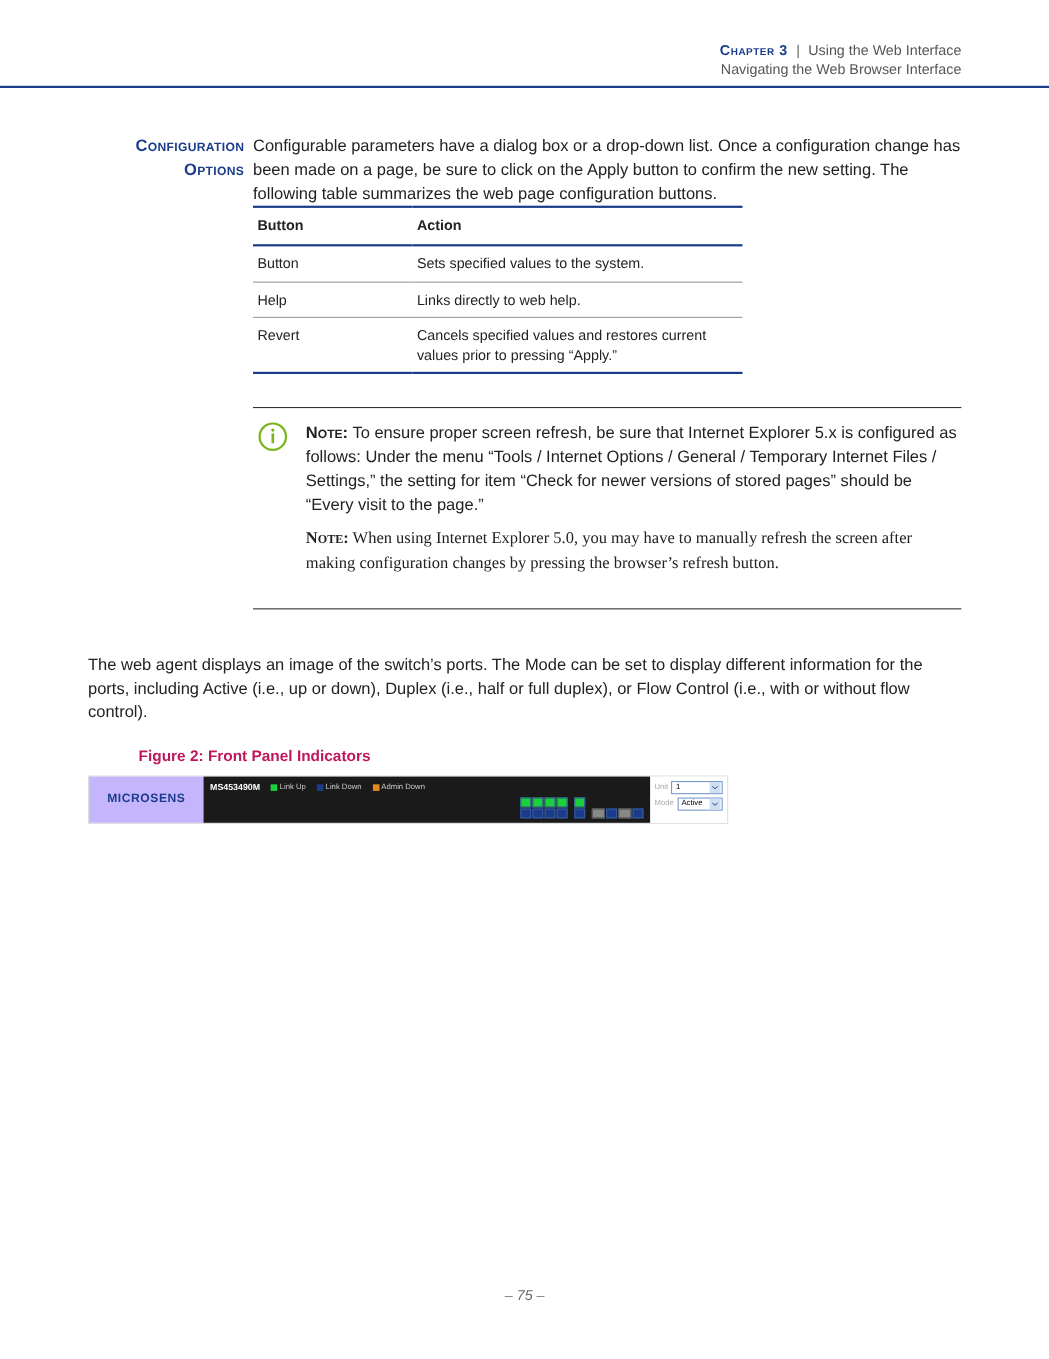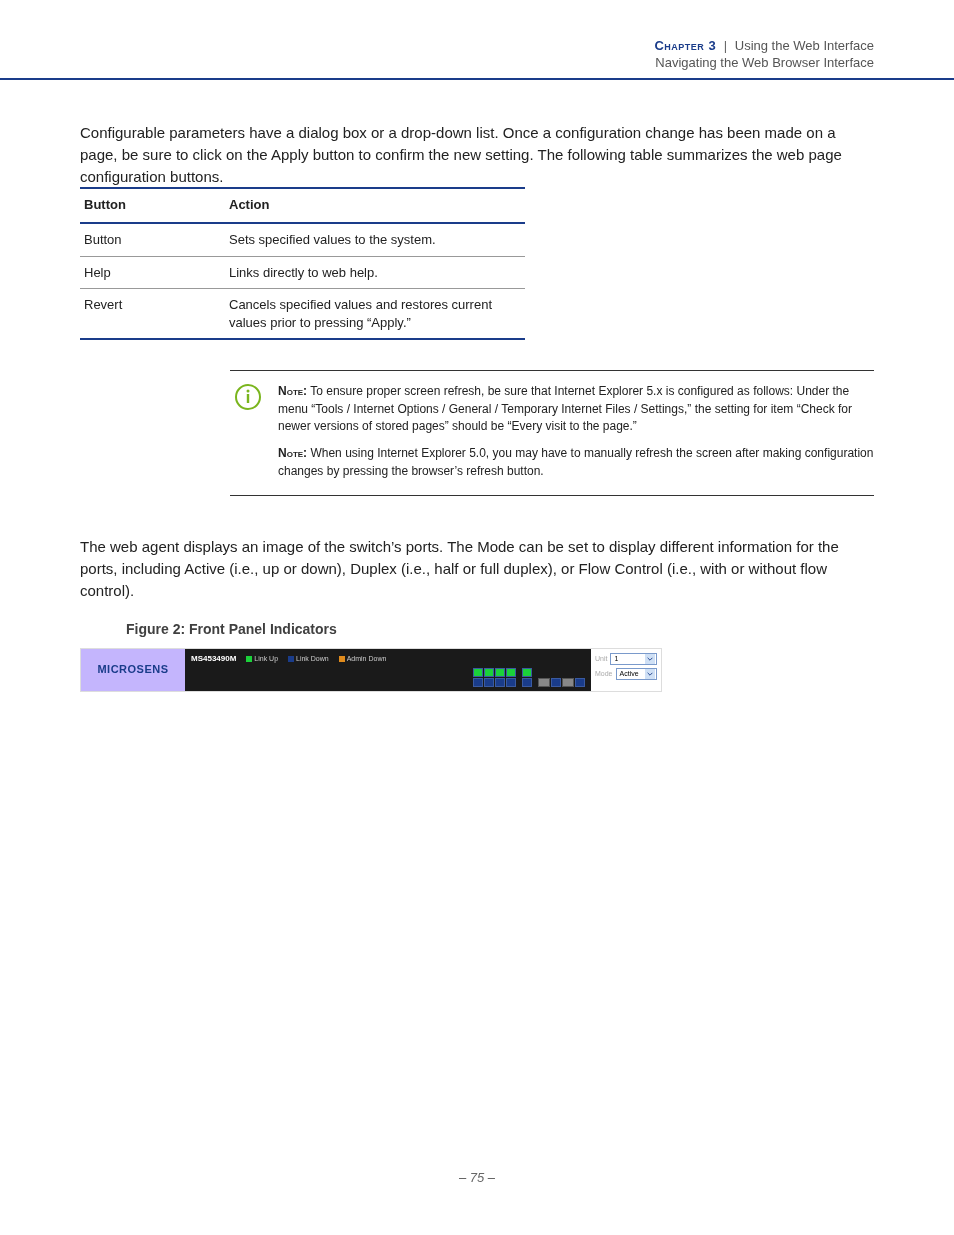--- a/index.html
+++ b/index.html
@@ -96,28 +96,28 @@
     padding-bottom: 14px;
     margin-bottom: 40px;
   }
   .note-icon {
     position: absolute;
     left: 4px;
     top: 12px;
     width: 28px;
     height: 28px;
   }
-  .note-block p { margin-bottom: 10px; line-height: 1.45; font-size: 12px;}
-  .note-block p:last-child { margin-bottom: 1px; }
+  .note-block p { margin-bottom: 10px; line-height: 1.45; font-size: 15px;}
+  .note-block p:last-child { margin-bottom: 15px; font-family: Liberation Serif, serif; }
   .note-label {
     font-weight: bold;
     font-variant: small-caps;
   }
   .figure-caption {
-    color: #404040;
+    color: #be185d;
     font-weight: bold;
     font-size: 14px;
     margin: 18px 0 8px 0;
     padding-left: 46px;
   }
   .panel-figure {
     margin-left: 0;
     width: 582px;
     height: 44px;
     display: flex;
@@ -212,20 +212,24 @@
     <span class="header-pipe">|</span>
     <span class="header-title">Using the Web Interface</span>
   </div>
   <div class="header-sub">Navigating the Web Browser Interface</div>
 </div>
 <hr class="rule">
 
 <div class="content">
 
   <div class="section">
+    <div class="section-label">
+      <span>Configuration</span><br>
+      <span>Options</span>
+    </div>
     <div class="section-body">
       <p>Configurable parameters have a dialog box or a drop-down list. Once a configuration change has been made on a page, be sure to click on the Apply button to confirm the new setting. The following table summarizes the web page configuration buttons.</p>
       <table class="cfg">
         <thead>
           <tr>
             <th>Button</th>
             <th>Action</th>
           </tr>
         </thead>
         <tbody>

